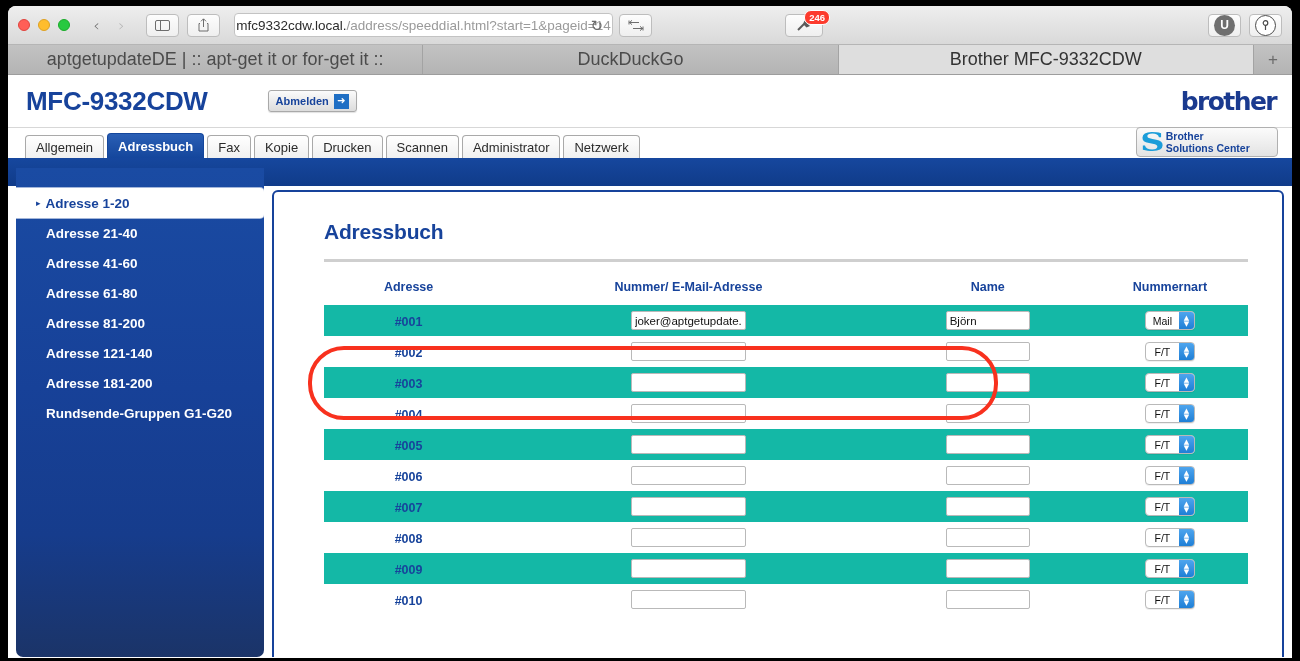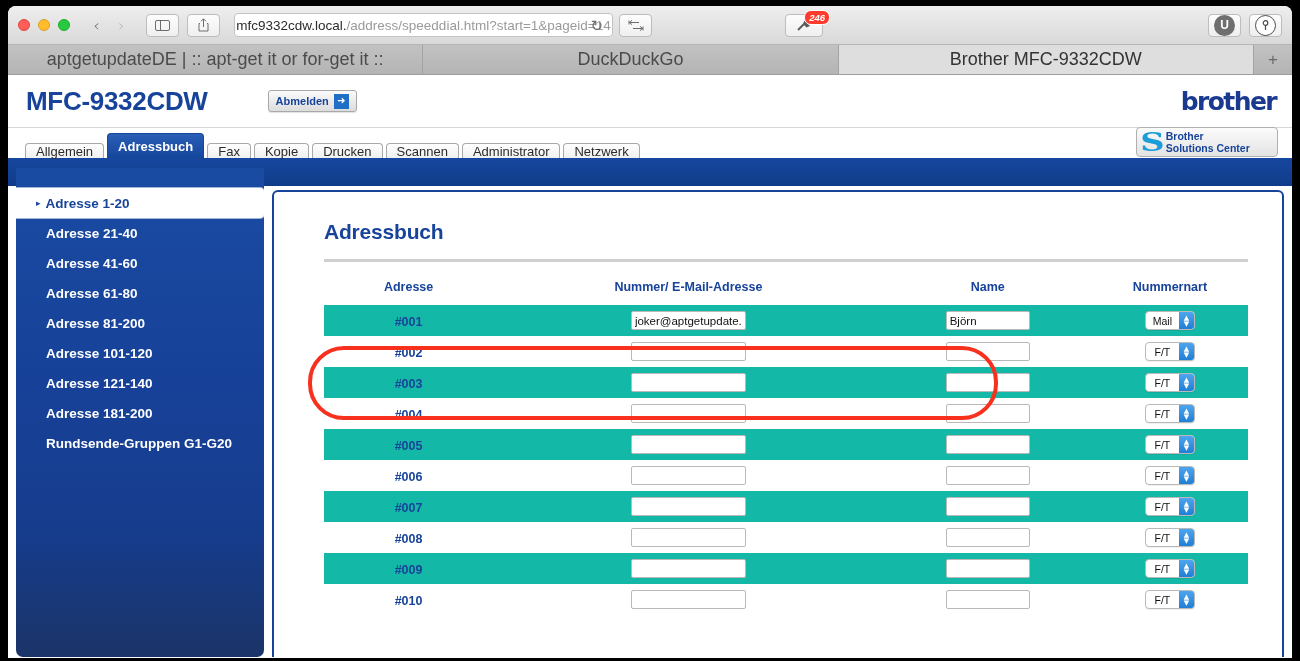--- a/index.html
+++ b/index.html
@@ -149,21 +149,21 @@
     font-family: "DejaVu Sans", sans-serif;
   }
 
   .tabrow {
     height: 30px; position: relative;
     display:flex; align-items:flex-end;
     padding-left: 17px;
     background: #fff;
   }
   .ptab {
-    height: 15px; padding: 0 10px;
+    height: 23px; padding: 0 10px;
     display:flex; align-items:center;
     font-size: 13px; color:#2b2b2b;
     background: linear-gradient(#ffffff,#f0f0f0);
     border: 1px solid #a9a9a9;
     border-bottom: none;
     border-radius: 4px 4px 0 0;
     margin-right: 3px;
     white-space: nowrap;
   }
   .ptab.active {
@@ -330,21 +330,21 @@
         <line x1="1" y1="3.5" x2="11" y2="3.5" stroke="#6d6d6d"></line>
         <path d="M4 1.3 L1.6 3.5 L4 5.7" stroke="#6d6d6d" fill="none"></path>
         <line x1="15" y1="7.5" x2="15" y2="11.5" stroke="#6d6d6d"></line>
         <line x1="5" y1="9.5" x2="15" y2="9.5" stroke="#6d6d6d"></line>
         <path d="M12 7.3 L14.4 9.5 L12 11.7" stroke="#6d6d6d" fill="none"></path>
       </svg>
     </div>
 
     <div class="spacer-mid"></div>
 
-    <div class="tbbtn" style="min-width:38px;font-style:italic;">
+    <div class="tbbtn" style="min-width:38px;">
       <svg width="16" height="14" viewBox="0 0 16 14">
         <path d="M2 12 L8 6" stroke="#5b5b5b" stroke-width="2" fill="none"></path>
         <path d="M8.5 2.5 L14 8 L10.5 9.5 L7 6 Z" fill="#5b5b5b"></path>
       </svg>
       <div class="badge">246</div>
     </div>
 
     <div style="flex:1"></div>
 
     <div class="tbbtn">
@@ -413,23 +413,20 @@
           <li>
               <span>Adresse 41-60</span>
             </li>
           <li>
               <span>Adresse 61-80</span>
             </li>
           <li>
               <span>Adresse 81-200</span>
             </li>
           <li>
-              <span>Adresse 101-120</span>
-            </li>
-          <li>
               <span>Adresse 121-140</span>
             </li>
           <li>
               <span>Adresse 181-200</span>
             </li>
           <li>
               <span>Rundsende-Gruppen G1-G20</span>
             </li>
         </ul>
       </div>

